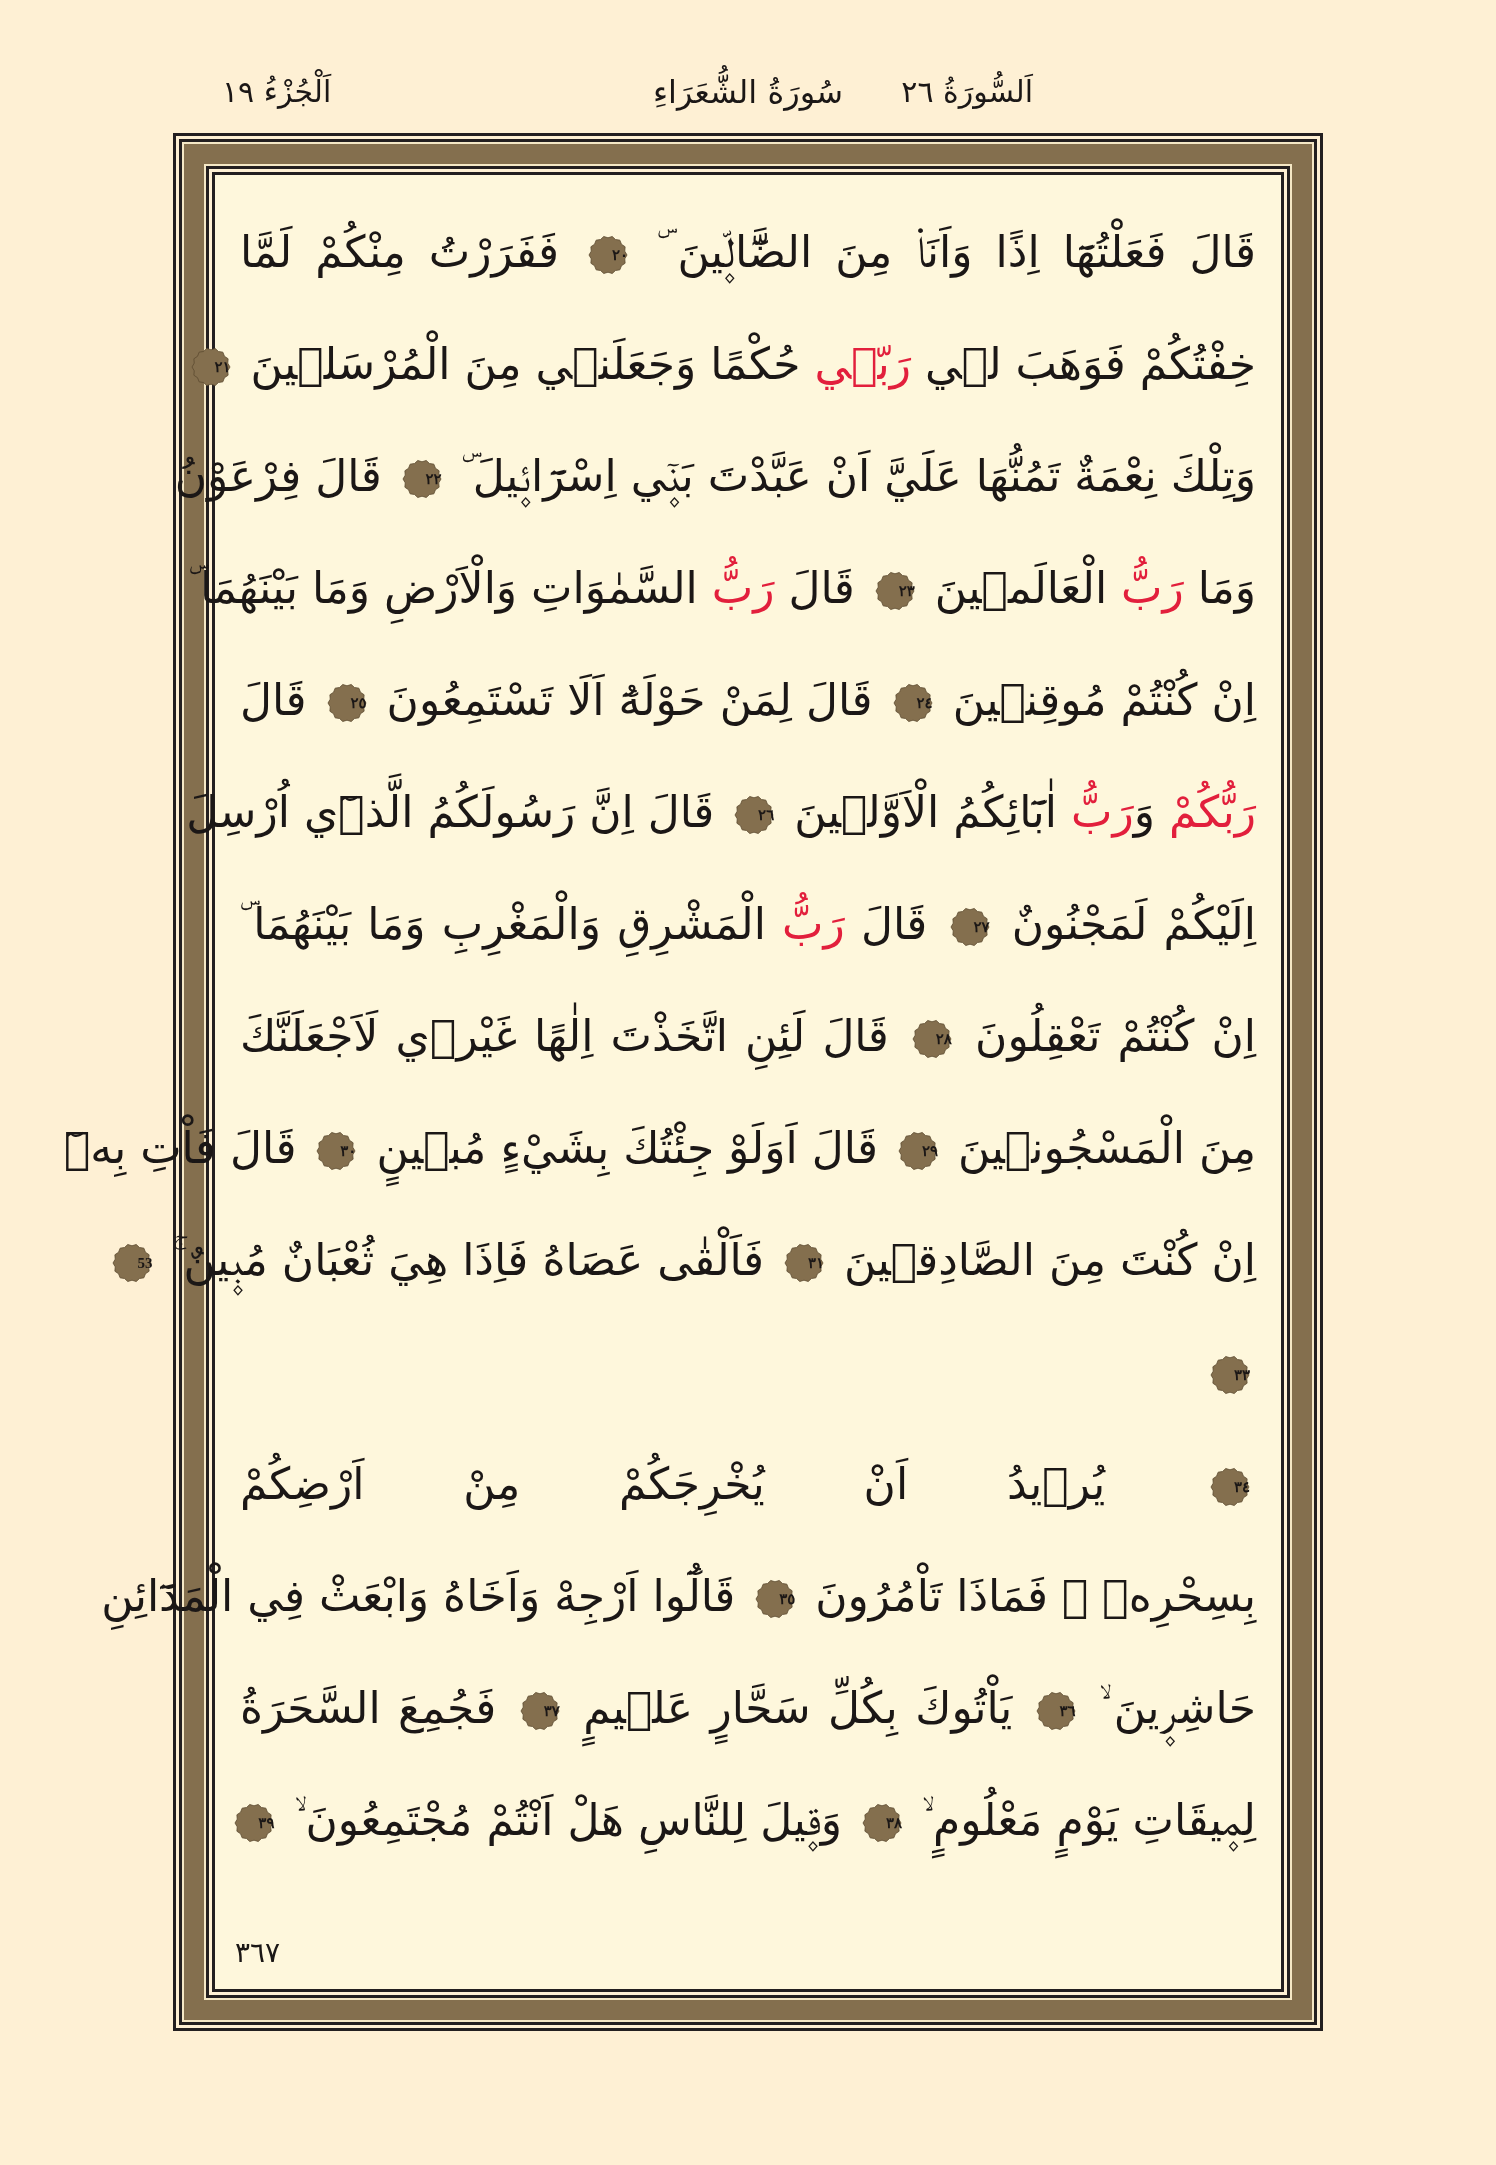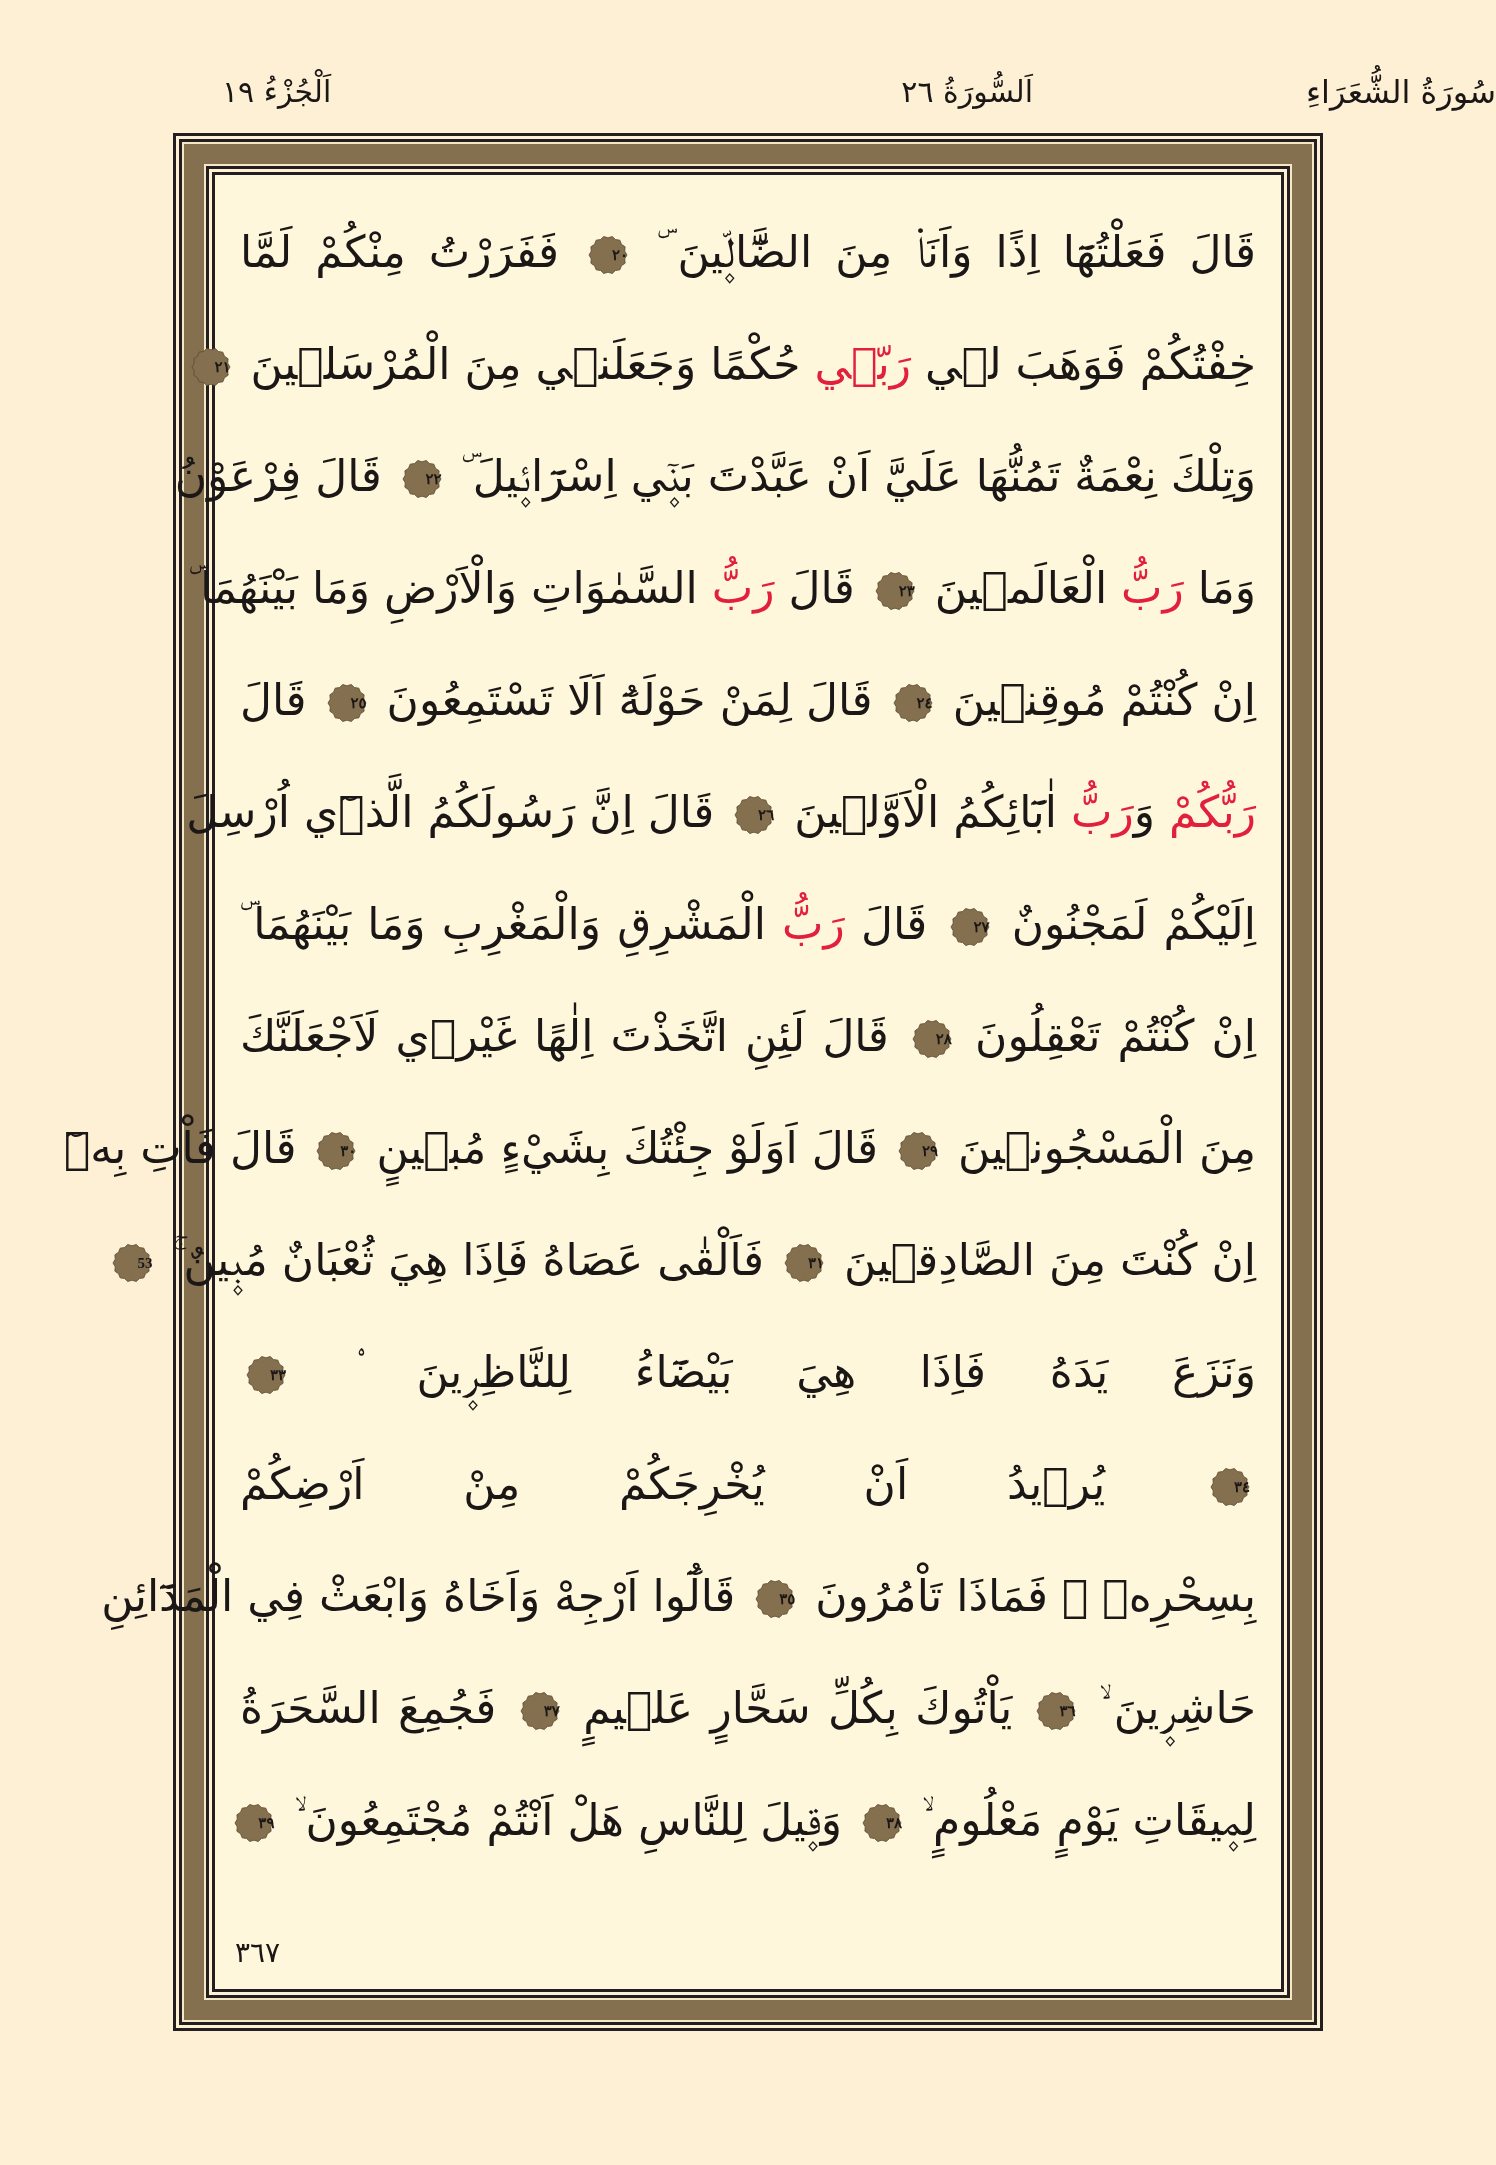--- a/index.html
+++ b/index.html
@@ -26,21 +26,21 @@
     position: absolute;
     top: 0;
     font-family: "DejaVu Sans", sans-serif;
     font-size: 30px;
     line-height: 60px;
     color: #1b1716;
     white-space: nowrap;
     direction: rtl;
   }
   .hdr-juz { left: 222px; }
-  .hdr-title { left: 0; width: 1496px; text-align: right; font-size: 32px; }
+  .hdr-title { left: 0; width: 1496px; text-align: center; font-size: 32px; }
   .hdr-surah { right: 220px; }
 
   
   .frame {
     position: absolute;
     left: 173px;
     top: 133px;
     width: 1150px;
     height: 1898px;
     box-sizing: border-box;
@@ -187,21 +187,21 @@
     <div class="line" style="top: 896px;"><span class="seg">مِنَ الْمَسْجُون۪ينَ </span><span class="ayah"><svg viewBox="0 0 40 40">
           <path d="M39.00 20.00 L36.77 23.83 L37.12 28.24 L33.45 30.72 L31.85 34.85 L27.46 35.50 L24.23 38.52 L20.00 37.20 L15.77 38.52 L12.54 35.50 L8.15 34.85 L6.55 30.72 L2.88 28.24 L3.23 23.83 L1.00 20.00 L3.23 16.17 L2.88 11.76 L6.55 9.28 L8.15 5.15 L12.54 4.50 L15.77 1.48 L20.00 2.80 L24.23 1.48 L27.46 4.50 L31.85 5.15 L33.45 9.28 L37.12 11.76 L36.77 16.17 L39.00 20.00 Z" fill="#846F4E" stroke="#5c4a30" stroke-width="0.8"></path>
         </svg><span class="ayah-num">٢٩</span></span><span class="seg"> قَالَ اَوَلَوْ جِئْتُكَ بِشَيْءٍ مُب۪ينٍ </span><span class="ayah"><svg viewBox="0 0 40 40">
           <path d="M39.00 20.00 L36.77 23.83 L37.12 28.24 L33.45 30.72 L31.85 34.85 L27.46 35.50 L24.23 38.52 L20.00 37.20 L15.77 38.52 L12.54 35.50 L8.15 34.85 L6.55 30.72 L2.88 28.24 L3.23 23.83 L1.00 20.00 L3.23 16.17 L2.88 11.76 L6.55 9.28 L8.15 5.15 L12.54 4.50 L15.77 1.48 L20.00 2.80 L24.23 1.48 L27.46 4.50 L31.85 5.15 L33.45 9.28 L37.12 11.76 L36.77 16.17 L39.00 20.00 Z" fill="#846F4E" stroke="#5c4a30" stroke-width="0.8"></path>
         </svg><span class="ayah-num">٣٠</span></span><span class="seg"> قَالَ فَاْتِ بِه۪ٓ</span></div>
     <div class="line" style="top: 1008px;"><span class="seg">اِنْ كُنْتَ مِنَ الصَّادِق۪ينَ </span><span class="ayah"><svg viewBox="0 0 40 40">
           <path d="M39.00 20.00 L36.77 23.83 L37.12 28.24 L33.45 30.72 L31.85 34.85 L27.46 35.50 L24.23 38.52 L20.00 37.20 L15.77 38.52 L12.54 35.50 L8.15 34.85 L6.55 30.72 L2.88 28.24 L3.23 23.83 L1.00 20.00 L3.23 16.17 L2.88 11.76 L6.55 9.28 L8.15 5.15 L12.54 4.50 L15.77 1.48 L20.00 2.80 L24.23 1.48 L27.46 4.50 L31.85 5.15 L33.45 9.28 L37.12 11.76 L36.77 16.17 L39.00 20.00 Z" fill="#846F4E" stroke="#5c4a30" stroke-width="0.8"></path>
         </svg><span class="ayah-num">٣١</span></span><span class="seg"> فَاَلْقٰى عَصَاهُ فَاِذَا هِيَ ثُعْبَانٌ مُب۪ينٌ ۚ </span><span class="ayah"><svg viewBox="0 0 40 40">
           <path d="M39.00 20.00 L36.77 23.83 L37.12 28.24 L33.45 30.72 L31.85 34.85 L27.46 35.50 L24.23 38.52 L20.00 37.20 L15.77 38.52 L12.54 35.50 L8.15 34.85 L6.55 30.72 L2.88 28.24 L3.23 23.83 L1.00 20.00 L3.23 16.17 L2.88 11.76 L6.55 9.28 L8.15 5.15 L12.54 4.50 L15.77 1.48 L20.00 2.80 L24.23 1.48 L27.46 4.50 L31.85 5.15 L33.45 9.28 L37.12 11.76 L36.77 16.17 L39.00 20.00 Z" fill="#846F4E" stroke="#5c4a30" stroke-width="0.8"></path>
         </svg><span class="ayah-num">53</span></span></div>
-    <div class="line" style="top: 1120px;"><span class="seg">وَنَزَعَ يَدَهُ فَاِذَا هِيَ بَيْضَٓاءُ لِلنَّاظِر۪ينَ ۟ </span><span class="ayah"><svg viewBox="0 0 40 40">
+    <div class="line" style="top: 1120px;"><span class="ayah"><svg viewBox="0 0 40 40">
           <path d="M39.00 20.00 L36.77 23.83 L37.12 28.24 L33.45 30.72 L31.85 34.85 L27.46 35.50 L24.23 38.52 L20.00 37.20 L15.77 38.52 L12.54 35.50 L8.15 34.85 L6.55 30.72 L2.88 28.24 L3.23 23.83 L1.00 20.00 L3.23 16.17 L2.88 11.76 L6.55 9.28 L8.15 5.15 L12.54 4.50 L15.77 1.48 L20.00 2.80 L24.23 1.48 L27.46 4.50 L31.85 5.15 L33.45 9.28 L37.12 11.76 L36.77 16.17 L39.00 20.00 Z" fill="#846F4E" stroke="#5c4a30" stroke-width="0.8"></path>
         </svg><span class="ayah-num">٣٣</span></span></div>
     <div class="line" style="top: 1232px;"><span class="ayah"><svg viewBox="0 0 40 40">
           <path d="M39.00 20.00 L36.77 23.83 L37.12 28.24 L33.45 30.72 L31.85 34.85 L27.46 35.50 L24.23 38.52 L20.00 37.20 L15.77 38.52 L12.54 35.50 L8.15 34.85 L6.55 30.72 L2.88 28.24 L3.23 23.83 L1.00 20.00 L3.23 16.17 L2.88 11.76 L6.55 9.28 L8.15 5.15 L12.54 4.50 L15.77 1.48 L20.00 2.80 L24.23 1.48 L27.46 4.50 L31.85 5.15 L33.45 9.28 L37.12 11.76 L36.77 16.17 L39.00 20.00 Z" fill="#846F4E" stroke="#5c4a30" stroke-width="0.8"></path>
         </svg><span class="ayah-num">٣٤</span></span><span class="seg"> يُر۪يدُ اَنْ يُخْرِجَكُمْ مِنْ اَرْضِكُمْ</span></div>
     <div class="line" style="top: 1344px;"><span class="seg">بِسِحْرِه۪ ۗ فَمَاذَا تَاْمُرُونَ </span><span class="ayah"><svg viewBox="0 0 40 40">
           <path d="M39.00 20.00 L36.77 23.83 L37.12 28.24 L33.45 30.72 L31.85 34.85 L27.46 35.50 L24.23 38.52 L20.00 37.20 L15.77 38.52 L12.54 35.50 L8.15 34.85 L6.55 30.72 L2.88 28.24 L3.23 23.83 L1.00 20.00 L3.23 16.17 L2.88 11.76 L6.55 9.28 L8.15 5.15 L12.54 4.50 L15.77 1.48 L20.00 2.80 L24.23 1.48 L27.46 4.50 L31.85 5.15 L33.45 9.28 L37.12 11.76 L36.77 16.17 L39.00 20.00 Z" fill="#846F4E" stroke="#5c4a30" stroke-width="0.8"></path>
         </svg><span class="ayah-num">٣٥</span></span><span class="seg"> قَالُٓوا اَرْجِهْ وَاَخَاهُ وَابْعَثْ فِي الْمَدَٓائِنِ</span></div>
     <div class="line" style="top: 1456px;"><span class="seg">حَاشِر۪ينَ ۙ </span><span class="ayah"><svg viewBox="0 0 40 40">
           <path d="M39.00 20.00 L36.77 23.83 L37.12 28.24 L33.45 30.72 L31.85 34.85 L27.46 35.50 L24.23 38.52 L20.00 37.20 L15.77 38.52 L12.54 35.50 L8.15 34.85 L6.55 30.72 L2.88 28.24 L3.23 23.83 L1.00 20.00 L3.23 16.17 L2.88 11.76 L6.55 9.28 L8.15 5.15 L12.54 4.50 L15.77 1.48 L20.00 2.80 L24.23 1.48 L27.46 4.50 L31.85 5.15 L33.45 9.28 L37.12 11.76 L36.77 16.17 L39.00 20.00 Z" fill="#846F4E" stroke="#5c4a30" stroke-width="0.8"></path>

